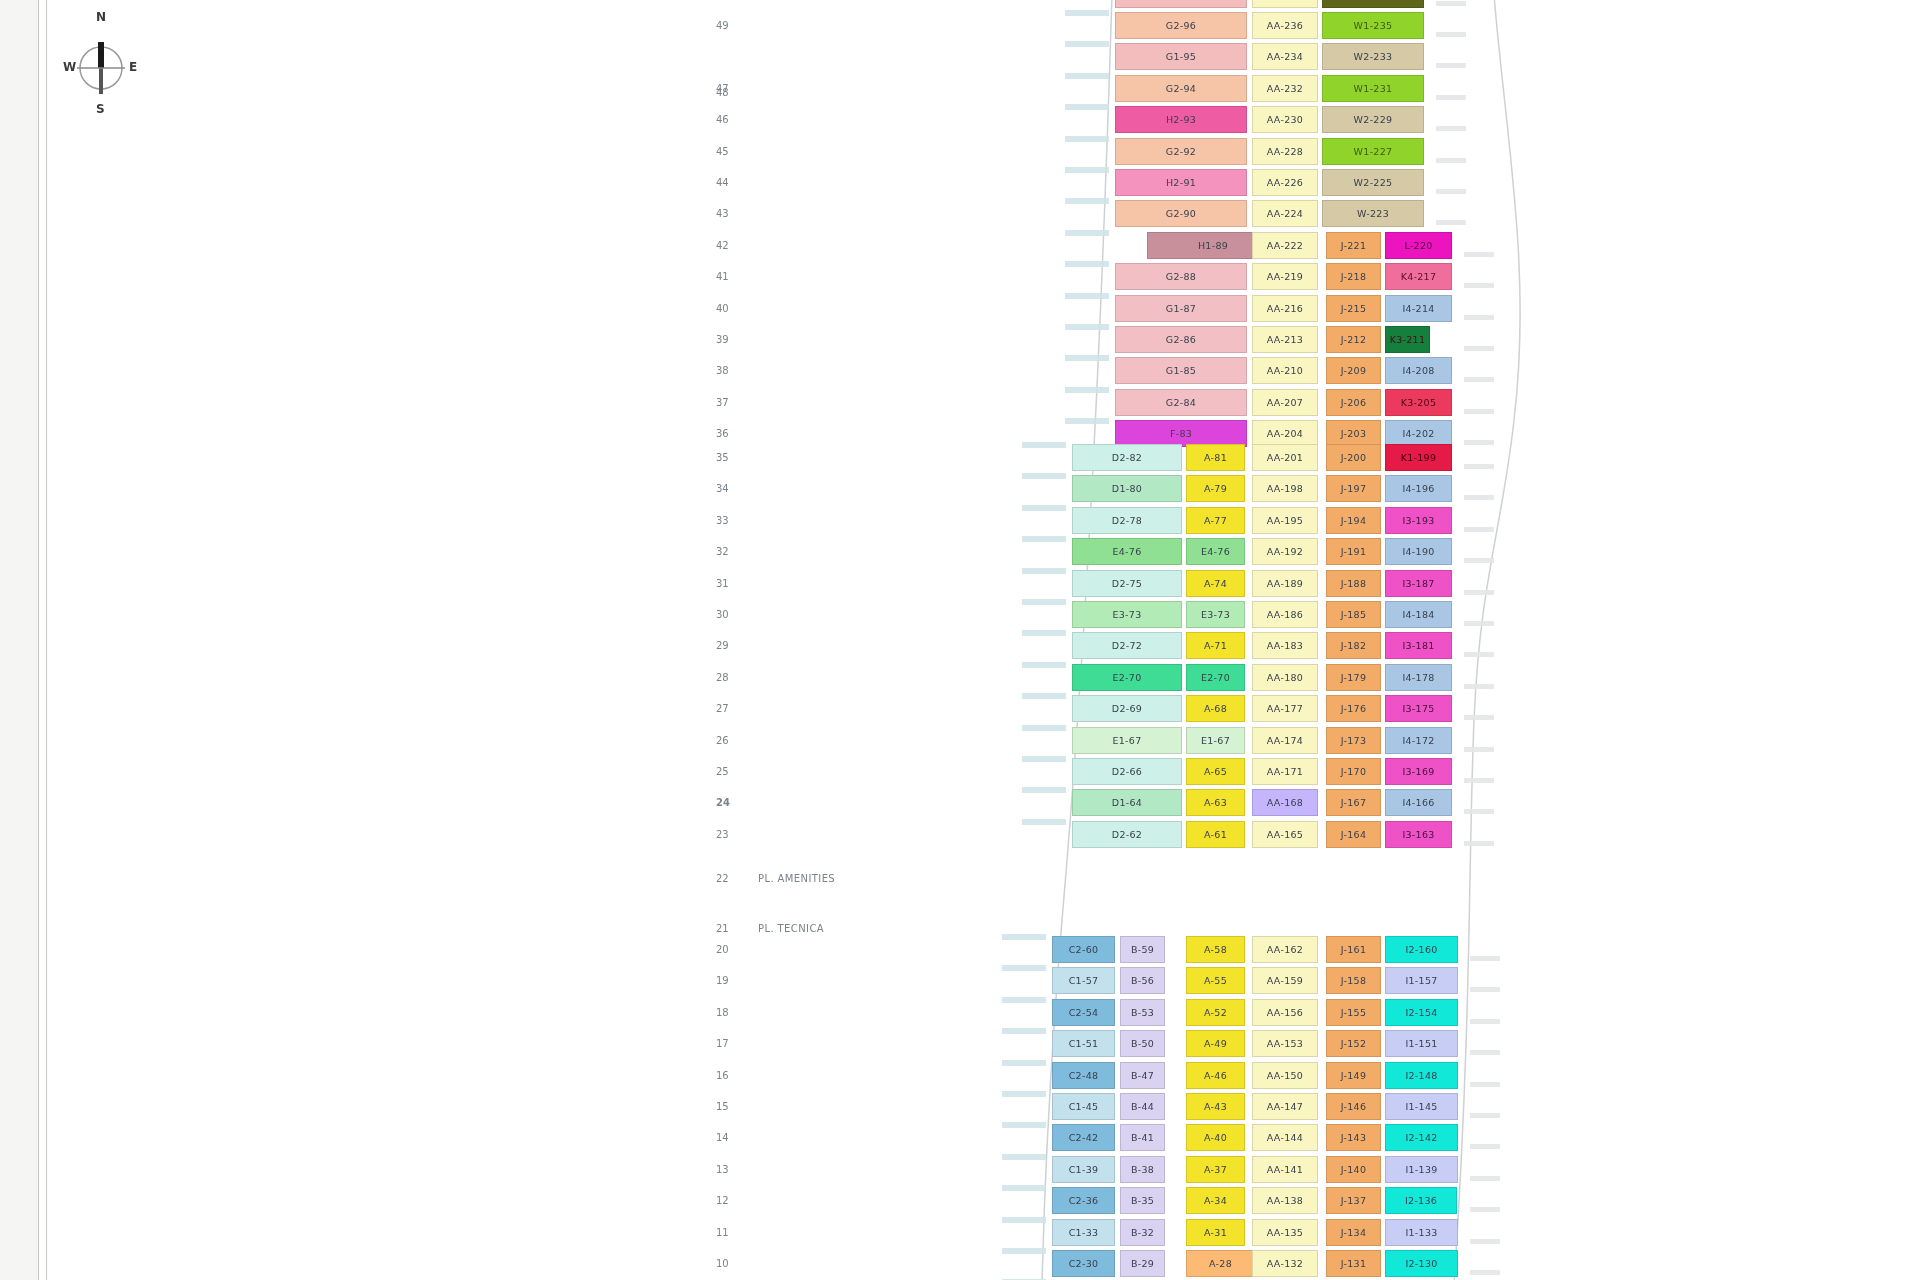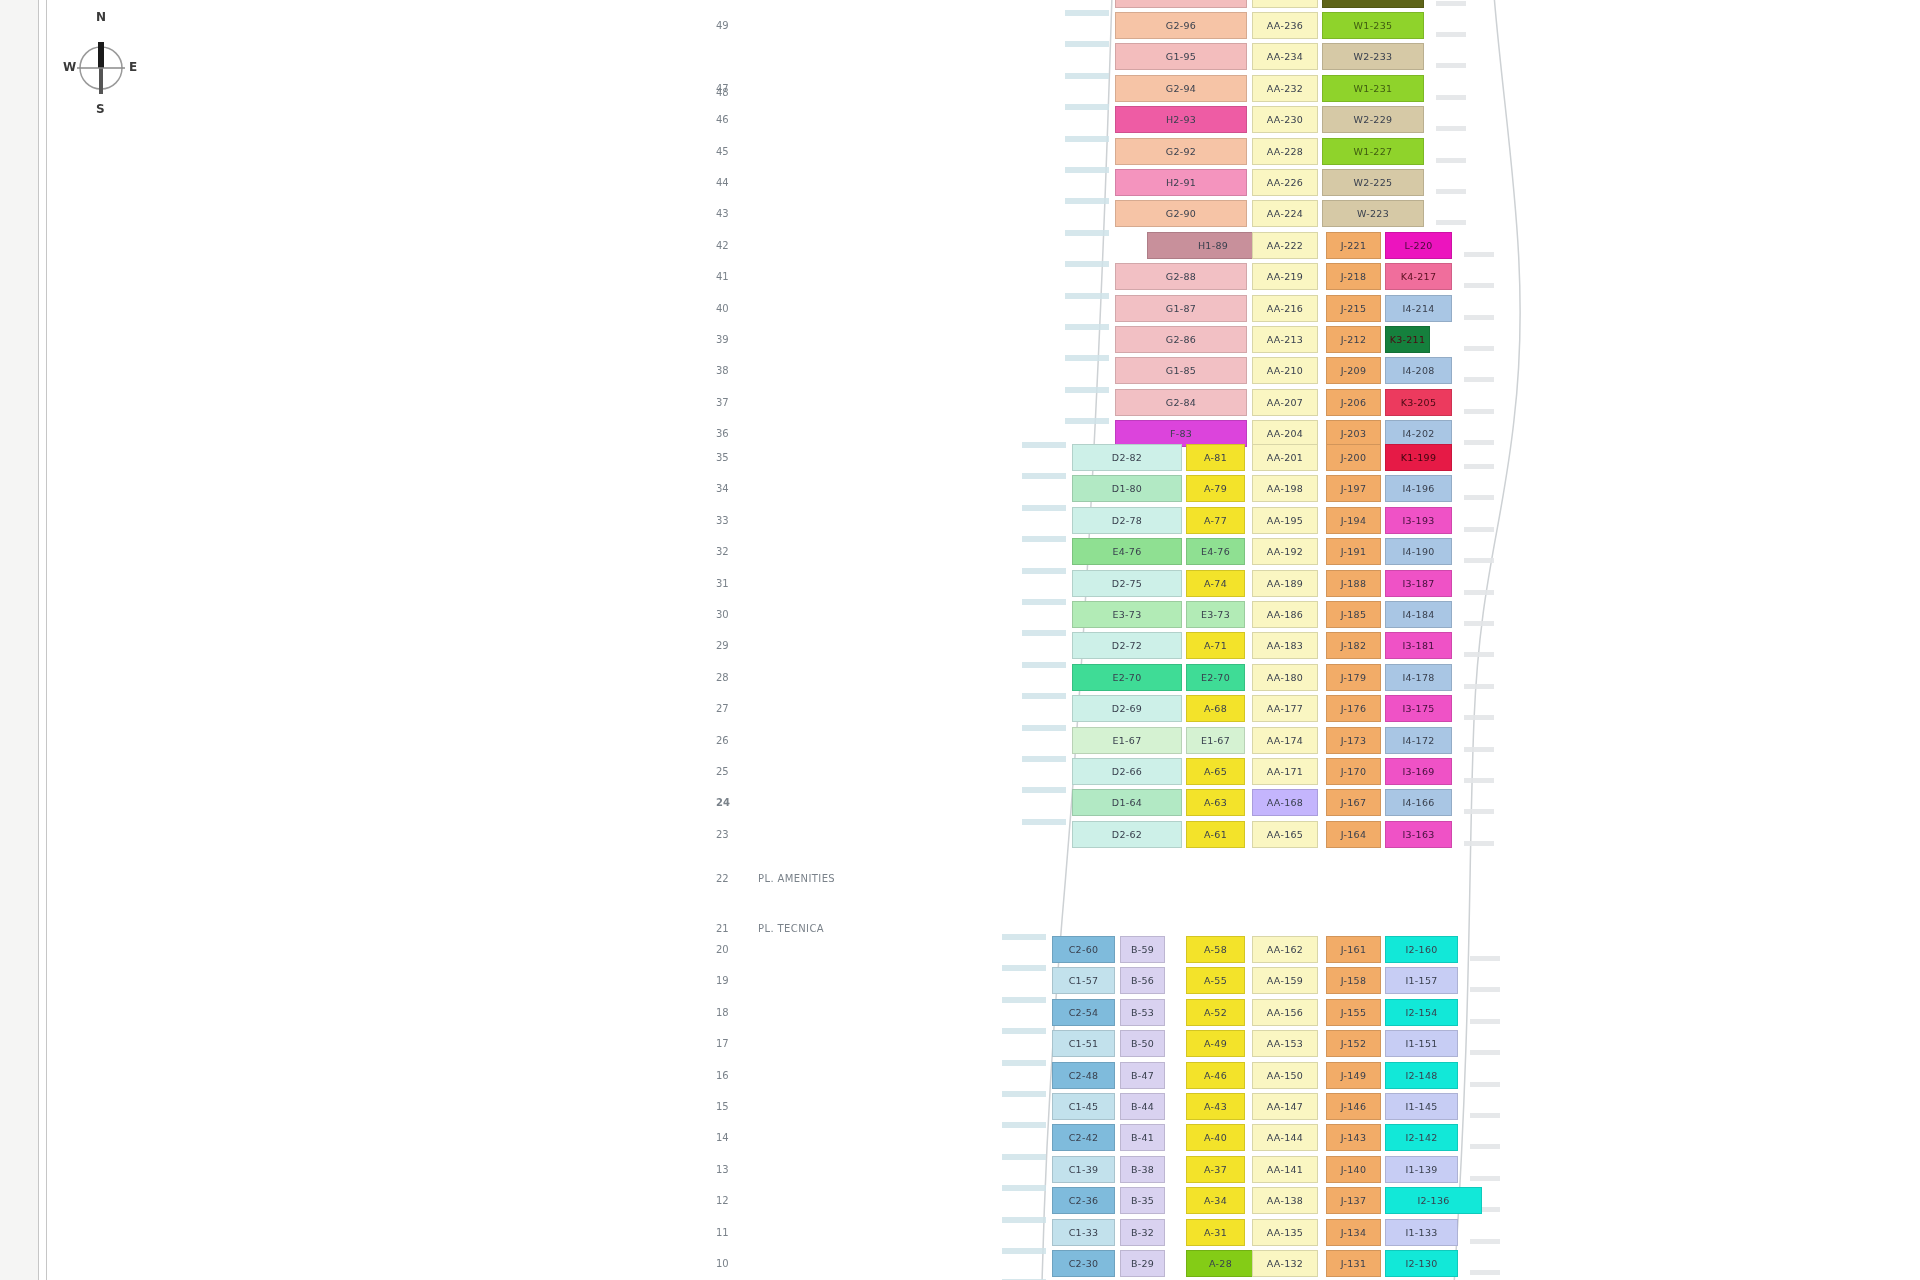--- a/index.html
+++ b/index.html
@@ -406,40 +406,40 @@
       </div>
       <div>
         <div class="floor-num" style="left: 716px; top: 1195.2px;">12</div>
         <div class="tick" style="left: 1002px; width: 44px; top: 1185.2px;"></div>
         <div class="smudge" style="left: 1470px; width: 30px; top: 1207.2px;"></div>
         <div class="cell" style="left: 1052px; width: 63px; top: 1187.2px; height: 27px; background: rgb(127, 187, 220);">C2-36</div>
         <div class="cell" style="left: 1120px; width: 45px; top: 1187.2px; height: 27px; background: rgb(217, 210, 240);">B-35</div>
         <div class="cell" style="left: 1186px; width: 59px; top: 1187.2px; height: 27px; background: rgb(243, 227, 42);">A-34</div>
         <div class="cell" style="left: 1252px; width: 66px; top: 1187.2px; height: 27px; background: rgb(250, 246, 194);">AA-138</div>
         <div class="cell" style="left: 1326px; width: 55px; top: 1187.2px; height: 27px; background: rgb(242, 172, 104);">J-137</div>
-        <div class="cell" style="left: 1385px; width: 97px; top: 1187.2px; height: 27px; background: rgb(18, 232, 216);">I2-136</div>
+        <div class="cell" style="left: 1385px; width: 72px; top: 1187.2px; height: 27px; background: rgb(18, 232, 216);">I2-136</div>
       </div>
       <div>
         <div class="floor-num" style="left: 716px; top: 1226.6px;">11</div>
         <div class="tick" style="left: 1002px; width: 44px; top: 1216.6px;"></div>
         <div class="smudge" style="left: 1470px; width: 30px; top: 1238.6px;"></div>
         <div class="cell" style="left: 1052px; width: 63px; top: 1218.6px; height: 27px; background: rgb(194, 225, 236);">C1-33</div>
         <div class="cell" style="left: 1120px; width: 45px; top: 1218.6px; height: 27px; background: rgb(217, 210, 240);">B-32</div>
         <div class="cell" style="left: 1186px; width: 59px; top: 1218.6px; height: 27px; background: rgb(243, 227, 42);">A-31</div>
         <div class="cell" style="left: 1252px; width: 66px; top: 1218.6px; height: 27px; background: rgb(250, 246, 194);">AA-135</div>
         <div class="cell" style="left: 1326px; width: 55px; top: 1218.6px; height: 27px; background: rgb(242, 172, 104);">J-134</div>
         <div class="cell" style="left: 1385px; width: 73px; top: 1218.6px; height: 27px; background: rgb(199, 205, 244);">I1-133</div>
       </div>
       <div>
         <div class="floor-num" style="left: 716px; top: 1258px;">10</div>
         <div class="tick" style="left: 1002px; width: 44px; top: 1248px;"></div>
         <div class="smudge" style="left: 1470px; width: 30px; top: 1270px;"></div>
         <div class="cell" style="left: 1052px; width: 63px; top: 1250px; height: 27px; background: rgb(127, 187, 220);">C2-30</div>
         <div class="cell" style="left: 1120px; width: 45px; top: 1250px; height: 27px; background: rgb(217, 210, 240);">B-29</div>
-        <div class="cell" style="left: 1186px; width: 69px; top: 1250px; height: 27px; background: #84cc16;">A-28</div>
+        <div class="cell" style="left: 1186px; width: 69px; top: 1250px; height: 27px; background: #fdba74;">A-28</div>
         <div class="cell" style="left: 1252px; width: 66px; top: 1250px; height: 27px; background: rgb(250, 246, 194);">AA-132</div>
         <div class="cell" style="left: 1326px; width: 55px; top: 1250px; height: 27px; background: rgb(242, 172, 104);">J-131</div>
         <div class="cell" style="left: 1385px; width: 73px; top: 1250px; height: 27px; background: rgb(18, 232, 216);">I2-130</div>
       </div>
       <div>
         <div class="tick" style="left: 1002px; width: 44px; top: 1279.4px;"></div>
       </div>
     </div>
 
 </div>

